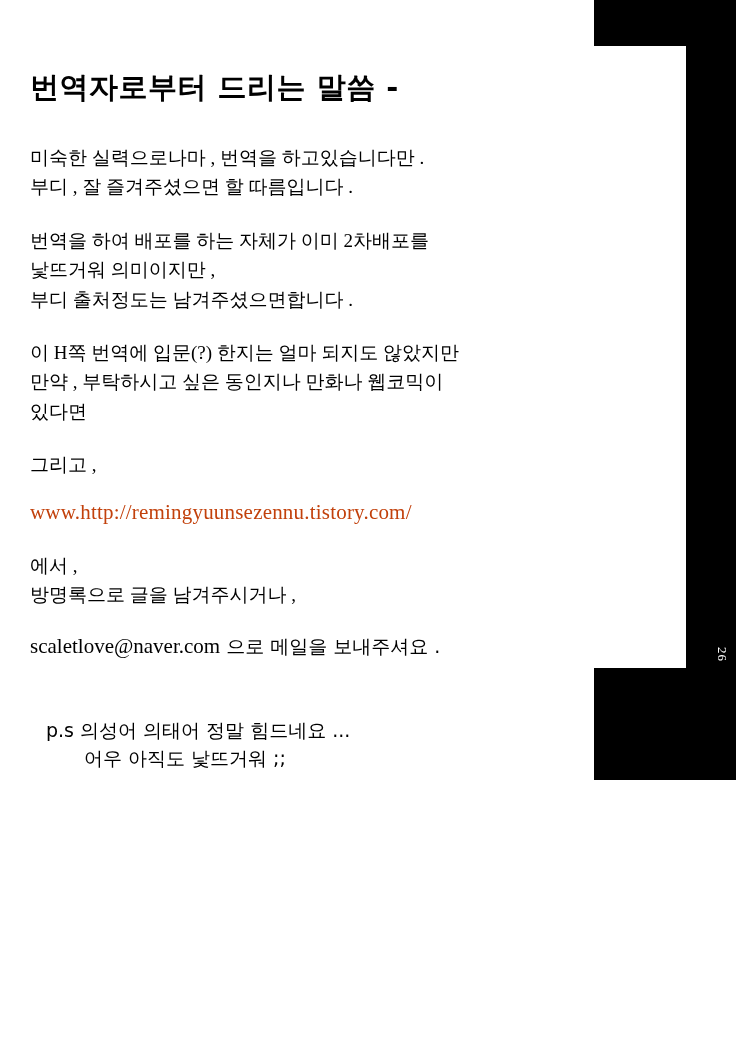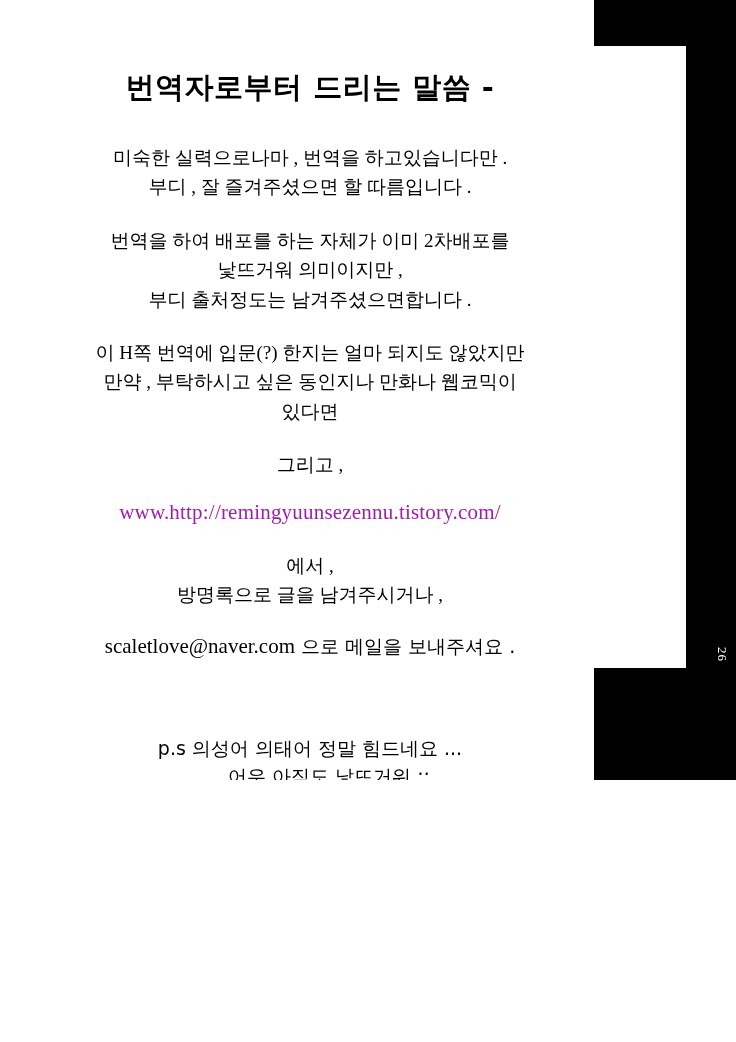--- a/index.html
+++ b/index.html
@@ -7,21 +7,20 @@
     padding: 0;
     background: #ffffff;
   }
   #page {
     position: relative;
     width: 736px;
     height: 780px;
     background: #ffffff;
     overflow: hidden;
     font-family: "Liberation Serif", serif;
-    text-align: center;
   }
 
   
   .frame-right {
     position: absolute;
     top: 0;
     right: 0;
     width: 50px;
     height: 1042px;
     background: #000000;
@@ -93,29 +92,29 @@
     line-height: 1.55;
     color: #000000;
     margin: 0 0 24px 0;
     white-space: pre-line;
   }
   .para.tight { margin-bottom: 20px; }
 
   .link-line {
     font-family: "Liberation Serif", serif;
     font-size: 21px;
-    color: #a21caf;
+    color: #c2410c;
     margin: 8px 0 26px 0;
     letter-spacing: 0.2px;
   }
 
   .email-line {
     font-size: 19px;
     color: #000000;
-    margin: 0 0 74px 0;
+    margin: 0 0 56px 0;
     font-family: "DejaVu Sans", sans-serif;
   }
   .email-line .email-addr {
     font-family: "Liberation Serif", serif;
     font-size: 21px;
   }
 
   .ps {
     font-family: "DejaVu Sans", sans-serif;
     font-size: 19px;

